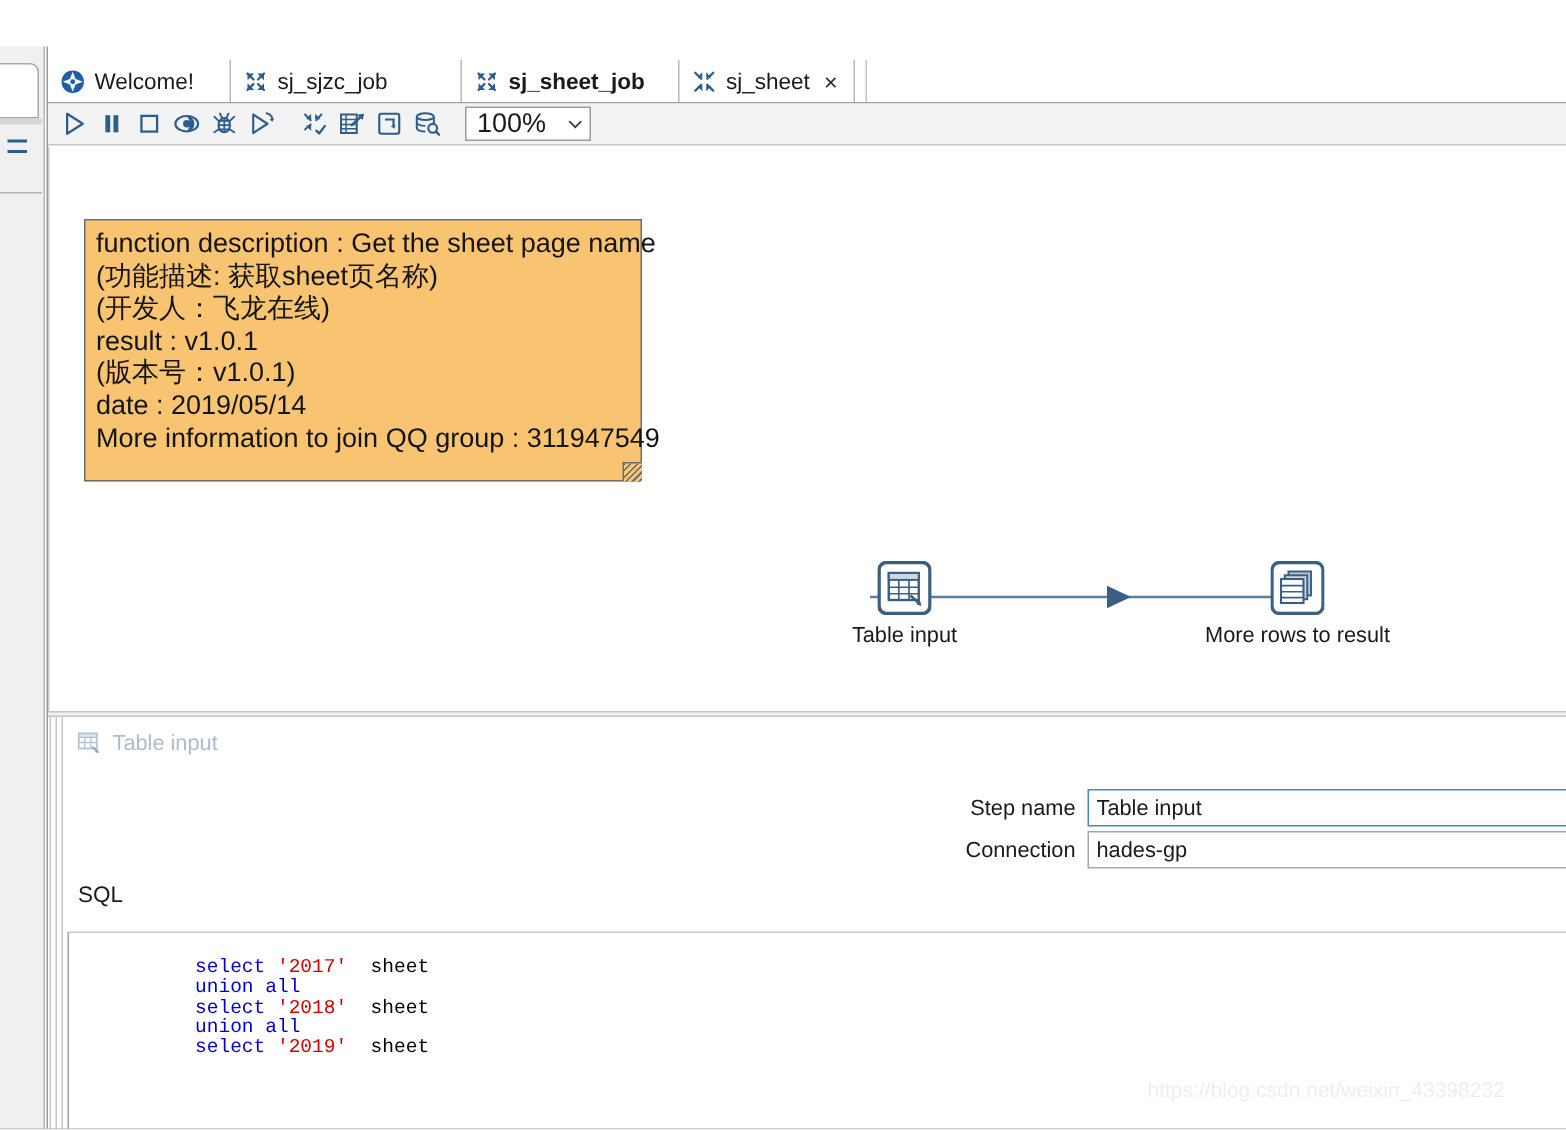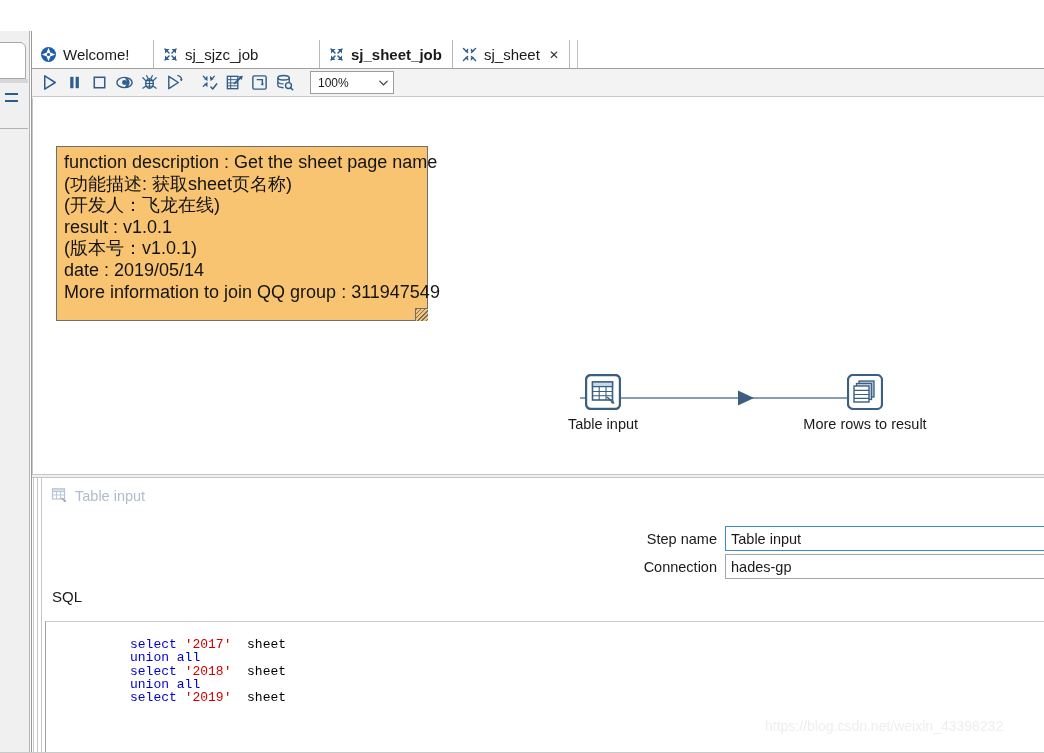--- a/index.html
+++ b/index.html
@@ -115,21 +115,21 @@
   }
   .tb-gap { width: 10px; height: 24px; }
   .zoom-combo {
     position: absolute; left: 278px; top: 2px;
     width: 84px; height: 23px;
     background: #ffffff;
     border: 1px solid #9d9d9d;
     display: flex; align-items: center;
   }
   .zoom-value {
-    font-size: 12px; color: #1a1a1a; padding-left: 7px; flex: 1 1 auto;
+    font-size: 18px; color: #1a1a1a; padding-left: 7px; flex: 1 1 auto;
   }
   .zoom-chev {
     width: 20px; height: 21px;
     display: flex; align-items: center; justify-content: center;
   }
 
   
   .canvas {
     position: absolute; left: 0; top: 67px;
     width: 1013px; height: 376px;
@@ -300,21 +300,21 @@
               <path d="M3 3 L7.5 3 L3 7.5 Z"></path>
               <path d="M14 3 L9.5 3 L14 7.5 Z"></path>
               <path d="M3 14 L7.5 14 L3 9.5 Z"></path>
               <path d="M14 14 L9.5 14 L14 9.5 Z"></path>
             </g>
           </svg>
         </span>
         <span>sj_sjzc_job</span>
       </div>
 
-      <div class="tab separated active" style="left:287px;">
+      <div class="tab separated active" style="left:275px;">
         <span class="tab-icon">
           <svg viewBox="0 0 17 17" width="17" height="17">
             <g stroke="#2d5d8b" stroke-width="1.5" fill="none" stroke-linecap="round">
               <path d="M3 3 L7 7"></path>
                 <path d="M14 3 L10 7"></path>
               <path d="M3 14 L7 10"></path>
                 <path d="M14 14 L10 10"></path>
             </g>
             <g fill="#2d5d8b">
               <path d="M3 3 L7.5 3 L3 7.5 Z"></path>

